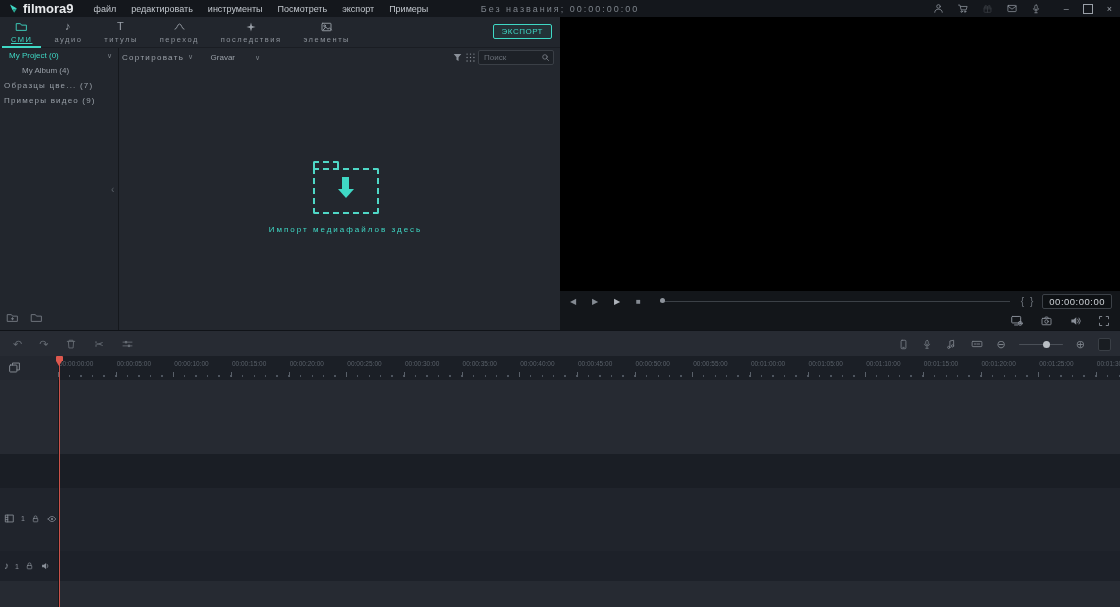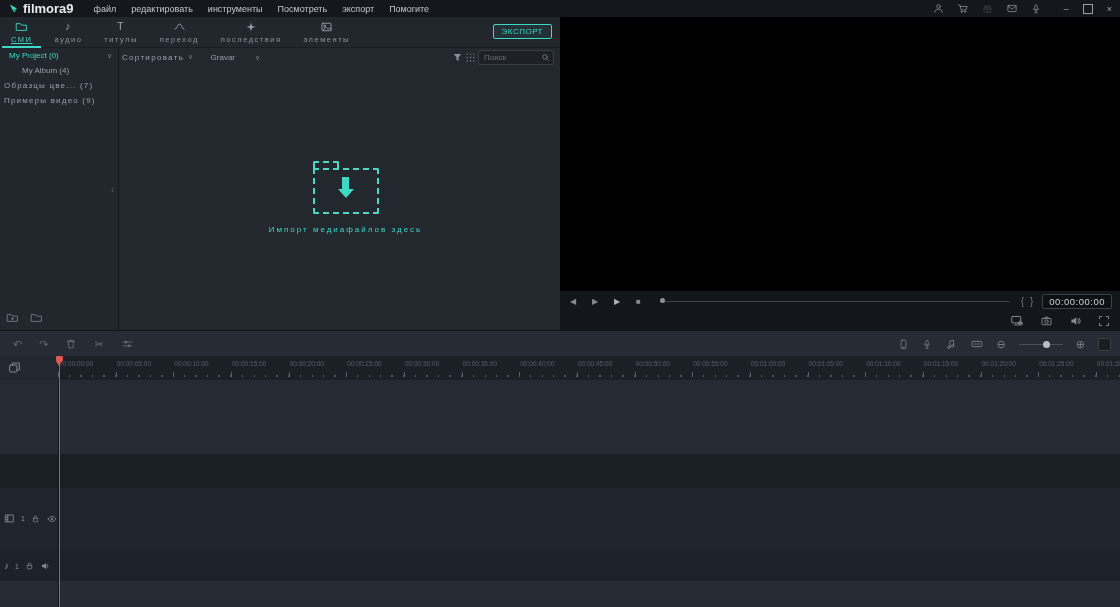--- a/index.html
+++ b/index.html
@@ -129,22 +129,23 @@
           <path d="M6.5 10L13 8l-4 6z" fill="#2aa893"></path>
       </svg>
       <span class="logo-text">filmora9</span>
     </div>
     <nav class="menus">
       <span class="menu-item">файл</span>
       <span class="menu-item">редактировать</span>
       <span class="menu-item">инструменты</span>
       <span class="menu-item">Посмотреть</span>
       <span class="menu-item">экспорт</span>
-      <span class="menu-item">Помогите</span>
+      <span class="menu-item">Примеры</span>
     </nav>
+    <div class="doc-title">Без названия; 00:00:00:00</div>
     <div class="tb-right">
       <svg class="ic" width="11" height="11" viewBox="0 0 16 16">
         <circle cx="8" cy="5" r="2.6"></circle>
           <path d="M2.5 13.5c0-3 2.5-4.5 5.5-4.5s5.5 1.5 5.5 4.5"></path>
       </svg>
       <svg class="ic" width="12" height="11" viewBox="0 0 16 16">
         <path d="M1.5 3h2l1.8 7h7.2l1.5-5H4.5"></path>
           <circle cx="6" cy="12.5" r="1.1"></circle>
           <circle cx="11" cy="12.5" r="1.1"></circle>
       </svg>

